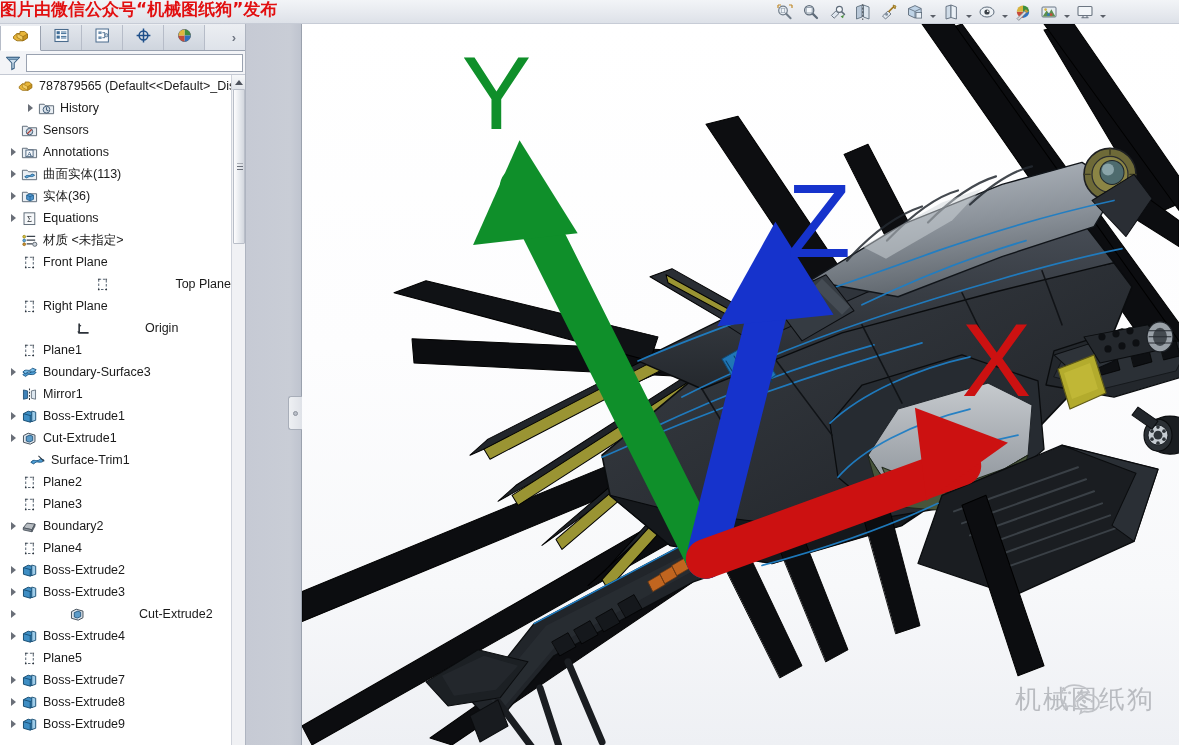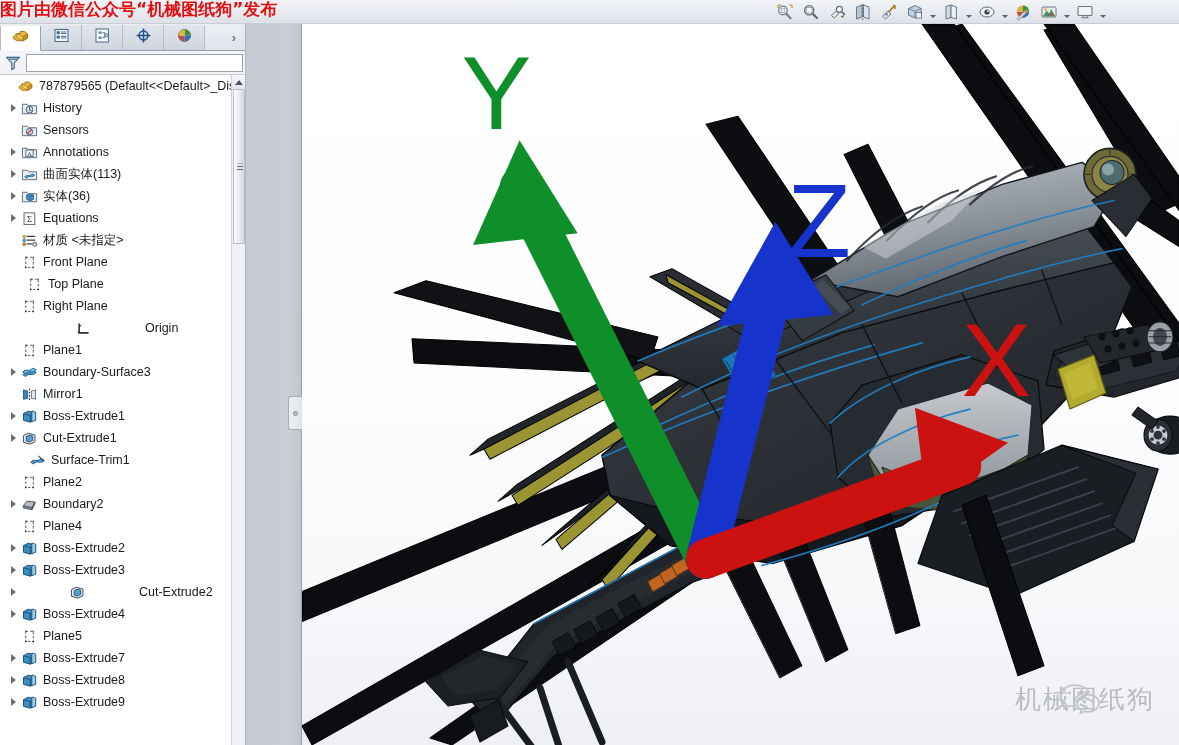--- a/index.html
+++ b/index.html
@@ -369,21 +369,21 @@
               <span class="tw"></span>
               <span class="tree-ico">
                 <svg width="17" height="17" viewBox="0 0 19 19">
                   <path d="M2.5 9.5 L6 6.5 L9 6.5 L9 4.5 L13.5 4.5 L16.5 7 L16.5 11 L12 13.8 L6 13.8 L2.5 11.5 Z" fill="#e8b63a" stroke="#9a6f12" stroke-width=".9"></path>
                   <path d="M6 6.5 L6 10.4 L12 13.8 L12 9.6 Z" fill="#f2cc63" stroke="#9a6f12" stroke-width=".6"></path>
                   <path d="M12 9.6 L16.5 7 L16.5 11 L12 13.8 Z" fill="#c79420" stroke="#9a6f12" stroke-width=".6"></path>
                 </svg>
               </span>
               <span class="tree-lbl">787879565  (Default&lt;&lt;Default&gt;_Dis</span>
             </div>
-            <div class="tree-row" style="padding-left: 2px;">
+            <div class="tree-row" style="padding-left: 19px;">
               <span class="tw" style="margin-left: 4px;">
                 <i></i>
               </span>
               <span class="tree-ico">
                 <svg width="17" height="17" viewBox="0 0 18 18">
                   <path d="M1.5 4.5 h5 l1.5 1.6 h8.5 v8.4 h-15 z" fill="#e9eef3" stroke="#5b6875" stroke-width="1"></path>
                   <circle cx="9" cy="10.2" r="3.6" fill="#d5dee7" stroke="#3f5a75" stroke-width="1"></circle>
                   <path d="M9 7.6 v2.8 l2 1.2" stroke="#3f5a75" stroke-width="1.1" fill="none"></path>
                 </svg>
               </span>
@@ -467,21 +467,21 @@
               <span class="tw" style="margin-left: 4px;"></span>
               <span class="tree-ico">
                 <svg width="17" height="17" viewBox="0 0 18 18">
                   <path d="M5 3.4 L13 3.4 L13 14.4 L5 14.4 Z" fill="none" stroke="#5b6875" stroke-width="1.1" stroke-dasharray="2.6 1.8"></path>
                   <path d="M5 3.4 L5 14.4" stroke="#2d3views"></path>
                   <path d="M4.2 3.4 L5.8 3.4 M4.2 14.4 L5.8 14.4 M12.2 3.4 L13.8 3.4 M12.2 14.4 L13.8 14.4" stroke="#2b3138" stroke-width="1.2"></path>
                 </svg>
               </span>
               <span class="tree-lbl">Front Plane</span>
             </div>
-            <div class="tree-row" style="padding-left: 7px;">
+            <div class="tree-row" style="padding-left: 15px; justify-content: space-between;">
               <span class="tw" style="margin-left: 4px;"></span>
               <span class="tree-ico">
                 <svg width="17" height="17" viewBox="0 0 18 18">
                   <path d="M5 3.4 L13 3.4 L13 14.4 L5 14.4 Z" fill="none" stroke="#5b6875" stroke-width="1.1" stroke-dasharray="2.6 1.8"></path>
                   <path d="M5 3.4 L5 14.4" stroke="#2d3views"></path>
                   <path d="M4.2 3.4 L5.8 3.4 M4.2 14.4 L5.8 14.4 M12.2 3.4 L13.8 3.4 M12.2 14.4 L13.8 14.4" stroke="#2b3138" stroke-width="1.2"></path>
                 </svg>
               </span>
               <span class="tree-lbl">Top Plane</span>
             </div>
@@ -579,20 +579,31 @@
             <div class="tree-row" style="padding-left: 2px; align-items: center;">
               <span class="tw" style="margin-left: 4px;"></span>
               <span class="tree-ico">
                 <svg width="17" height="17" viewBox="0 0 18 18">
                   <path d="M5 3.4 L13 3.4 L13 14.4 L5 14.4 Z" fill="none" stroke="#5b6875" stroke-width="1.1" stroke-dasharray="2.6 1.8"></path>
                   <path d="M5 3.4 L5 14.4" stroke="#2d3views"></path>
                   <path d="M4.2 3.4 L5.8 3.4 M4.2 14.4 L5.8 14.4 M12.2 3.4 L13.8 3.4 M12.2 14.4 L13.8 14.4" stroke="#2b3138" stroke-width="1.2"></path>
                 </svg>
               </span>
               <span class="tree-lbl">Plane2</span>
+            </div>
+            <div class="tree-row" style="padding-left: 2px;">
+              <span class="tw" style="margin-left: 4px;"></span>
+              <span class="tree-ico">
+                <svg width="17" height="17" viewBox="0 0 18 18">
+                  <path d="M5 3.4 L13 3.4 L13 14.4 L5 14.4 Z" fill="none" stroke="#5b6875" stroke-width="1.1" stroke-dasharray="2.6 1.8"></path>
+                  <path d="M5 3.4 L5 14.4" stroke="#2d3views"></path>
+                  <path d="M4.2 3.4 L5.8 3.4 M4.2 14.4 L5.8 14.4 M12.2 3.4 L13.8 3.4 M12.2 14.4 L13.8 14.4" stroke="#2b3138" stroke-width="1.2"></path>
+                </svg>
+              </span>
+              <span class="tree-lbl">Plane3</span>
             </div>
             <div class="tree-row" style="padding-left: 2px;">
               <span class="tw" style="margin-left: 4px;">
                 <i></i>
               </span>
               <span class="tree-ico">
                 <svg width="17" height="17" viewBox="0 0 18 18">
                   <path d="M2.4 10.4 L6.4 5.4 L14.8 6.4 L11.6 12.4 Z" fill="#b8bdc2" stroke="#4a535c" stroke-width="1"></path>
                   <path d="M2.4 10.4 L2.4 12.6 L11.6 14.6 L11.6 12.4 Z" fill="#8d949b" stroke="#4a535c" stroke-width=".9"></path>
                   <path d="M11.6 12.4 L14.8 6.4 L14.8 8.6 L11.6 14.6 Z" fill="#6f777f" stroke="#4a535c" stroke-width=".9"></path>

